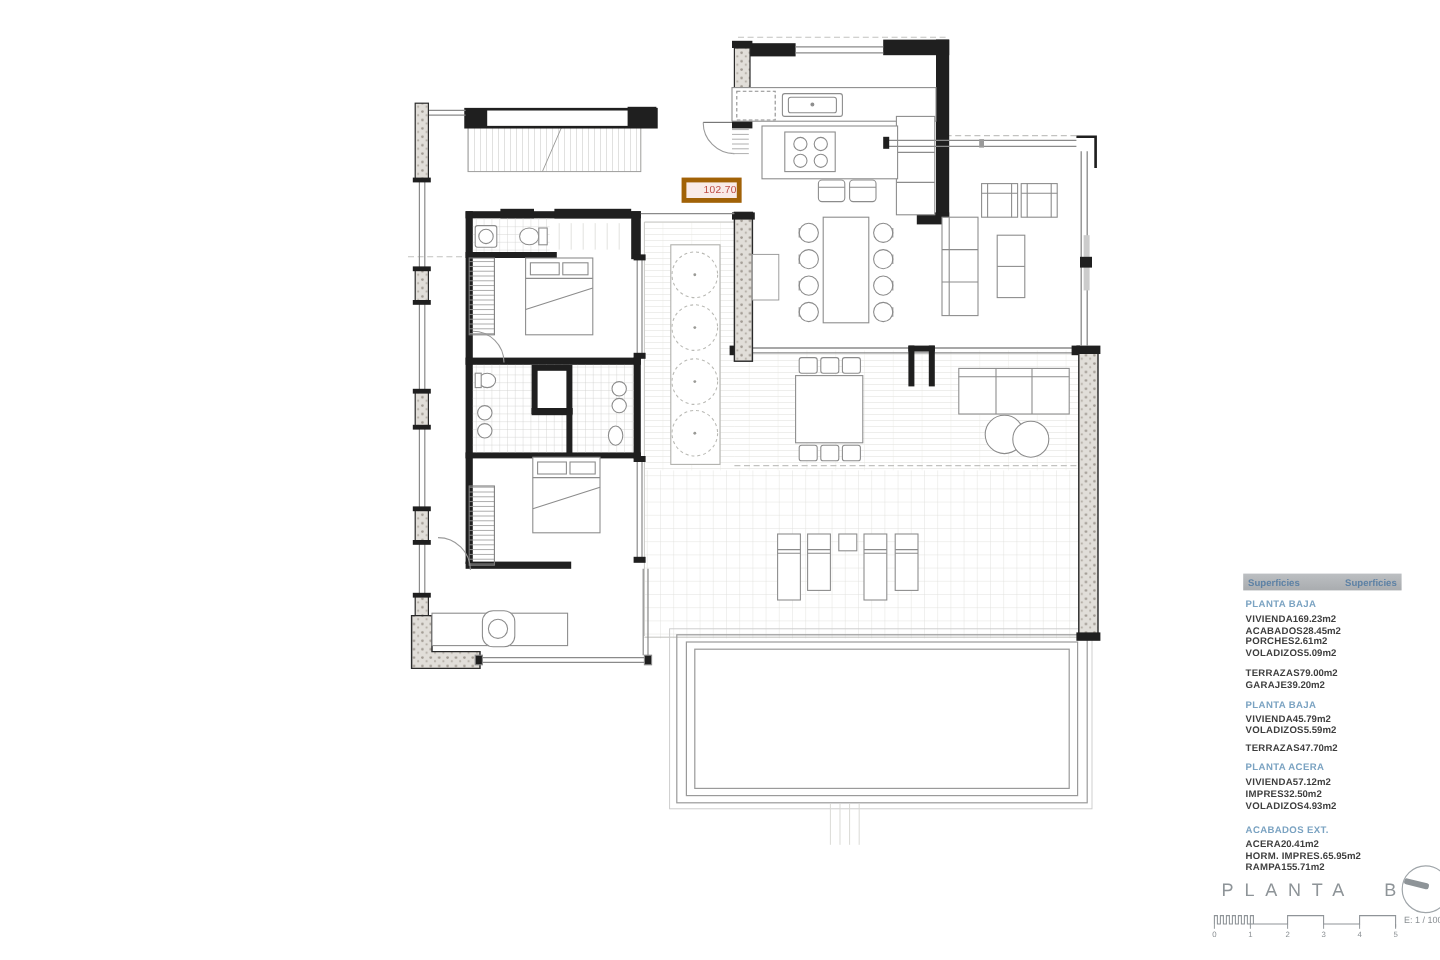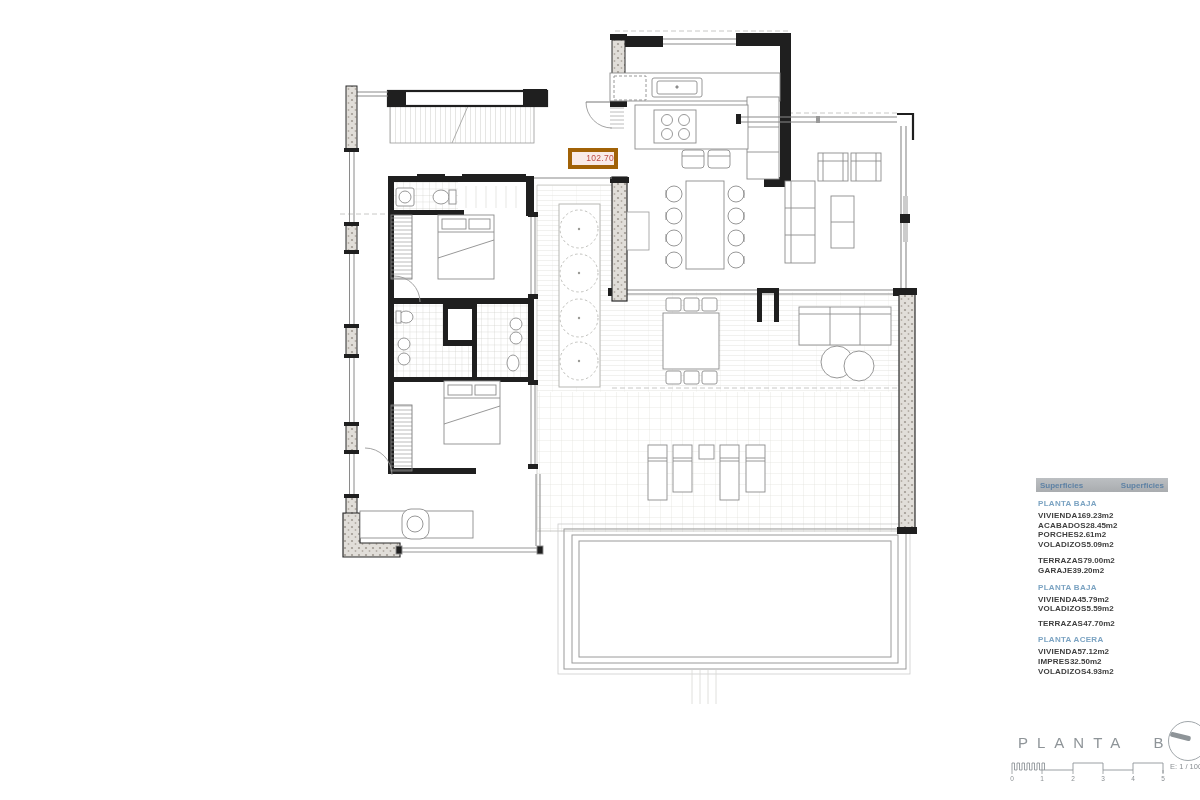--- a/index.html
+++ b/index.html
@@ -442,20 +442,35 @@
     <div class="row">
           <span class="lbl">IMPRES</span>
           <span class="val">32.50m2</span>
         </div>
     <div class="row">
           <span class="lbl">VOLADIZOS</span>
           <span class="val">4.93m2</span>
         </div>
   </div>
 
+  <div class="sec extra">
+    <div class="sec-title">ACABADOS EXT.</div>
+    <div class="row">
+          <span class="lbl">ACERA</span>
+          <span class="val">20.41m2</span>
+        </div>
+    <div class="row">
+          <span class="lbl">HORM. IMPRES.</span>
+          <span class="val">65.95m2</span>
+        </div>
+    <div class="row">
+          <span class="lbl">RAMPA</span>
+          <span class="val">155.71m2</span>
+        </div>
+  </div>
 </div>
 
 <div class="sheet-title">PLANTA BAJA</div>
 <div class="compass">
   <div class="needle"></div>
 </div>
 <div class="scale-label">E: 1 / 100</div>
 
 </div>
 

